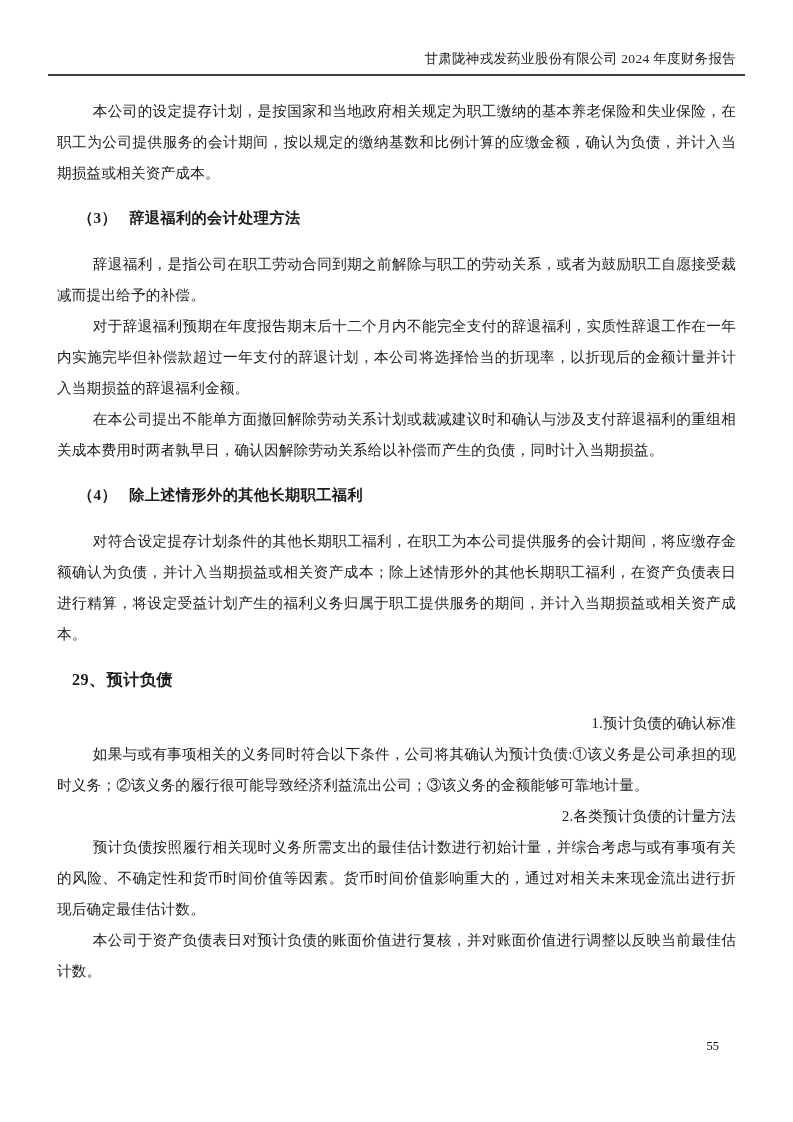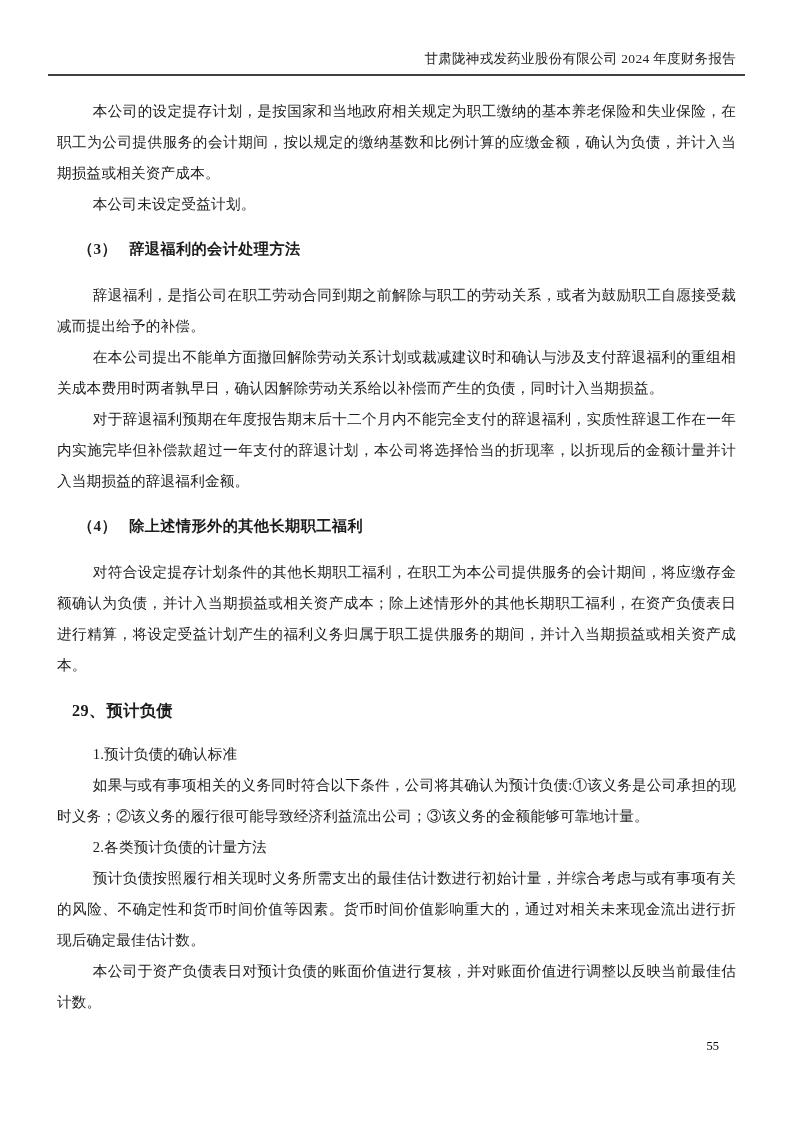--- a/index.html
+++ b/index.html
@@ -31,20 +31,21 @@
     line-height:31px;
     text-align:justify;
     text-indent:2.45em;
     letter-spacing:0.2px;
   }
   .item{
     margin:0;
     line-height:31px;
     text-indent:2.45em;
     letter-spacing:0.2px;
+    text-align:right;
   }
   .h3{
     font-size:15.2px;
     font-weight:bold;
     line-height:22px;
     margin:18px 0 20px 21px;
     letter-spacing:0.4px;
   }
   .h3 .hlabel{margin-right:12px;}
   .h2{
@@ -65,25 +66,24 @@
 </style>
 </head>
 <body>
 
 <div class="page">
   <header class="page-header">
     <span>甘肃陇神戎发药业股份有限公司 2024 年度财务报告</span>
   </header>
   <main class="doc-body">
       <div class="para">本公司的设定提存计划，是按国家和当地政府相关规定为职工缴纳的基本养老保险和失业保险，在职工为公司提供服务的会计期间，按以规定的缴纳基数和比例计算的应缴金额，确认为负债，并计入当期损益或相关资产成本。</div>
-      <div class="para">本公司未设定受益计划。</div>
       <div class="h3"><span class="hlabel">（3）</span><span>辞退福利的会计处理方法</span></div>
       <div class="para">辞退福利，是指公司在职工劳动合同到期之前解除与职工的劳动关系，或者为鼓励职工自愿接受裁减而提出给予的补偿。</div>
+      <div class="para">对于辞退福利预期在年度报告期末后十二个月内不能完全支付的辞退福利，实质性辞退工作在一年内实施完毕但补偿款超过一年支付的辞退计划，本公司将选择恰当的折现率，以折现后的金额计量并计入当期损益的辞退福利金额。</div>
       <div class="para">在本公司提出不能单方面撤回解除劳动关系计划或裁减建议时和确认与涉及支付辞退福利的重组相关成本费用时两者孰早日，确认因解除劳动关系给以补偿而产生的负债，同时计入当期损益。</div>
-      <div class="para">对于辞退福利预期在年度报告期末后十二个月内不能完全支付的辞退福利，实质性辞退工作在一年内实施完毕但补偿款超过一年支付的辞退计划，本公司将选择恰当的折现率，以折现后的金额计量并计入当期损益的辞退福利金额。</div>
       <div class="h3"><span class="hlabel">（4）</span><span>除上述情形外的其他长期职工福利</span></div>
       <div class="para">对符合设定提存计划条件的其他长期职工福利，在职工为本公司提供服务的会计期间，将应缴存金额确认为负债，并计入当期损益或相关资产成本；除上述情形外的其他长期职工福利，在资产负债表日进行精算，将设定受益计划产生的福利义务归属于职工提供服务的期间，并计入当期损益或相关资产成本。</div>
       <div class="h2"><span class="hlabel">29、</span><span>预计负债</span></div>
       <div class="item">1.预计负债的确认标准</div>
       <div class="para">如果与或有事项相关的义务同时符合以下条件，公司将其确认为预计负债:①该义务是公司承担的现时义务；②该义务的履行很可能导致经济利益流出公司；③该义务的金额能够可靠地计量。</div>
       <div class="item">2.各类预计负债的计量方法</div>
       <div class="para">预计负债按照履行相关现时义务所需支出的最佳估计数进行初始计量，并综合考虑与或有事项有关的风险、不确定性和货币时间价值等因素。货币时间价值影响重大的，通过对相关未来现金流出进行折现后确定最佳估计数。</div>
       <div class="para">本公司于资产负债表日对预计负债的账面价值进行复核，并对账面价值进行调整以反映当前最佳估计数。</div>
     </main>
   <div class="page-number">55</div>

